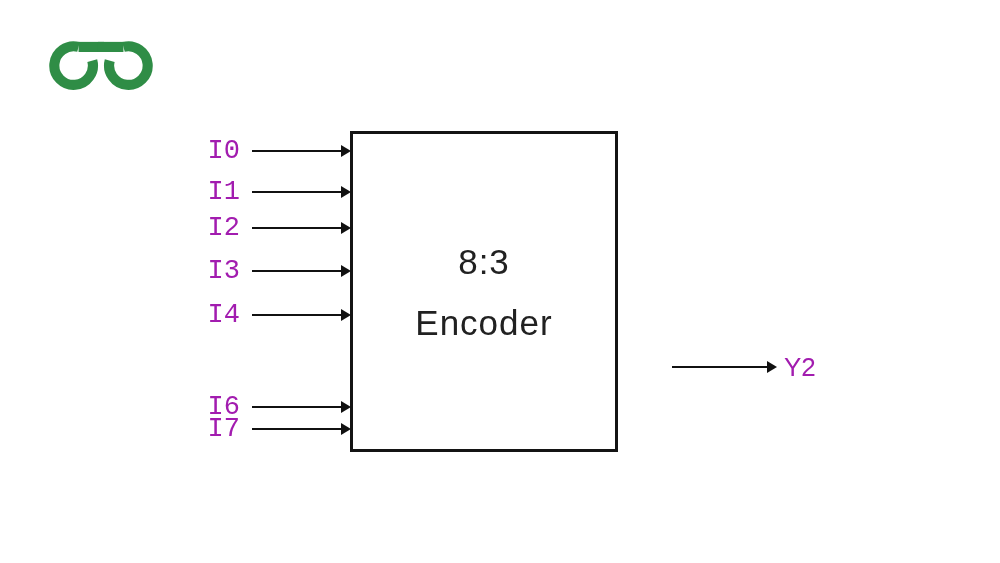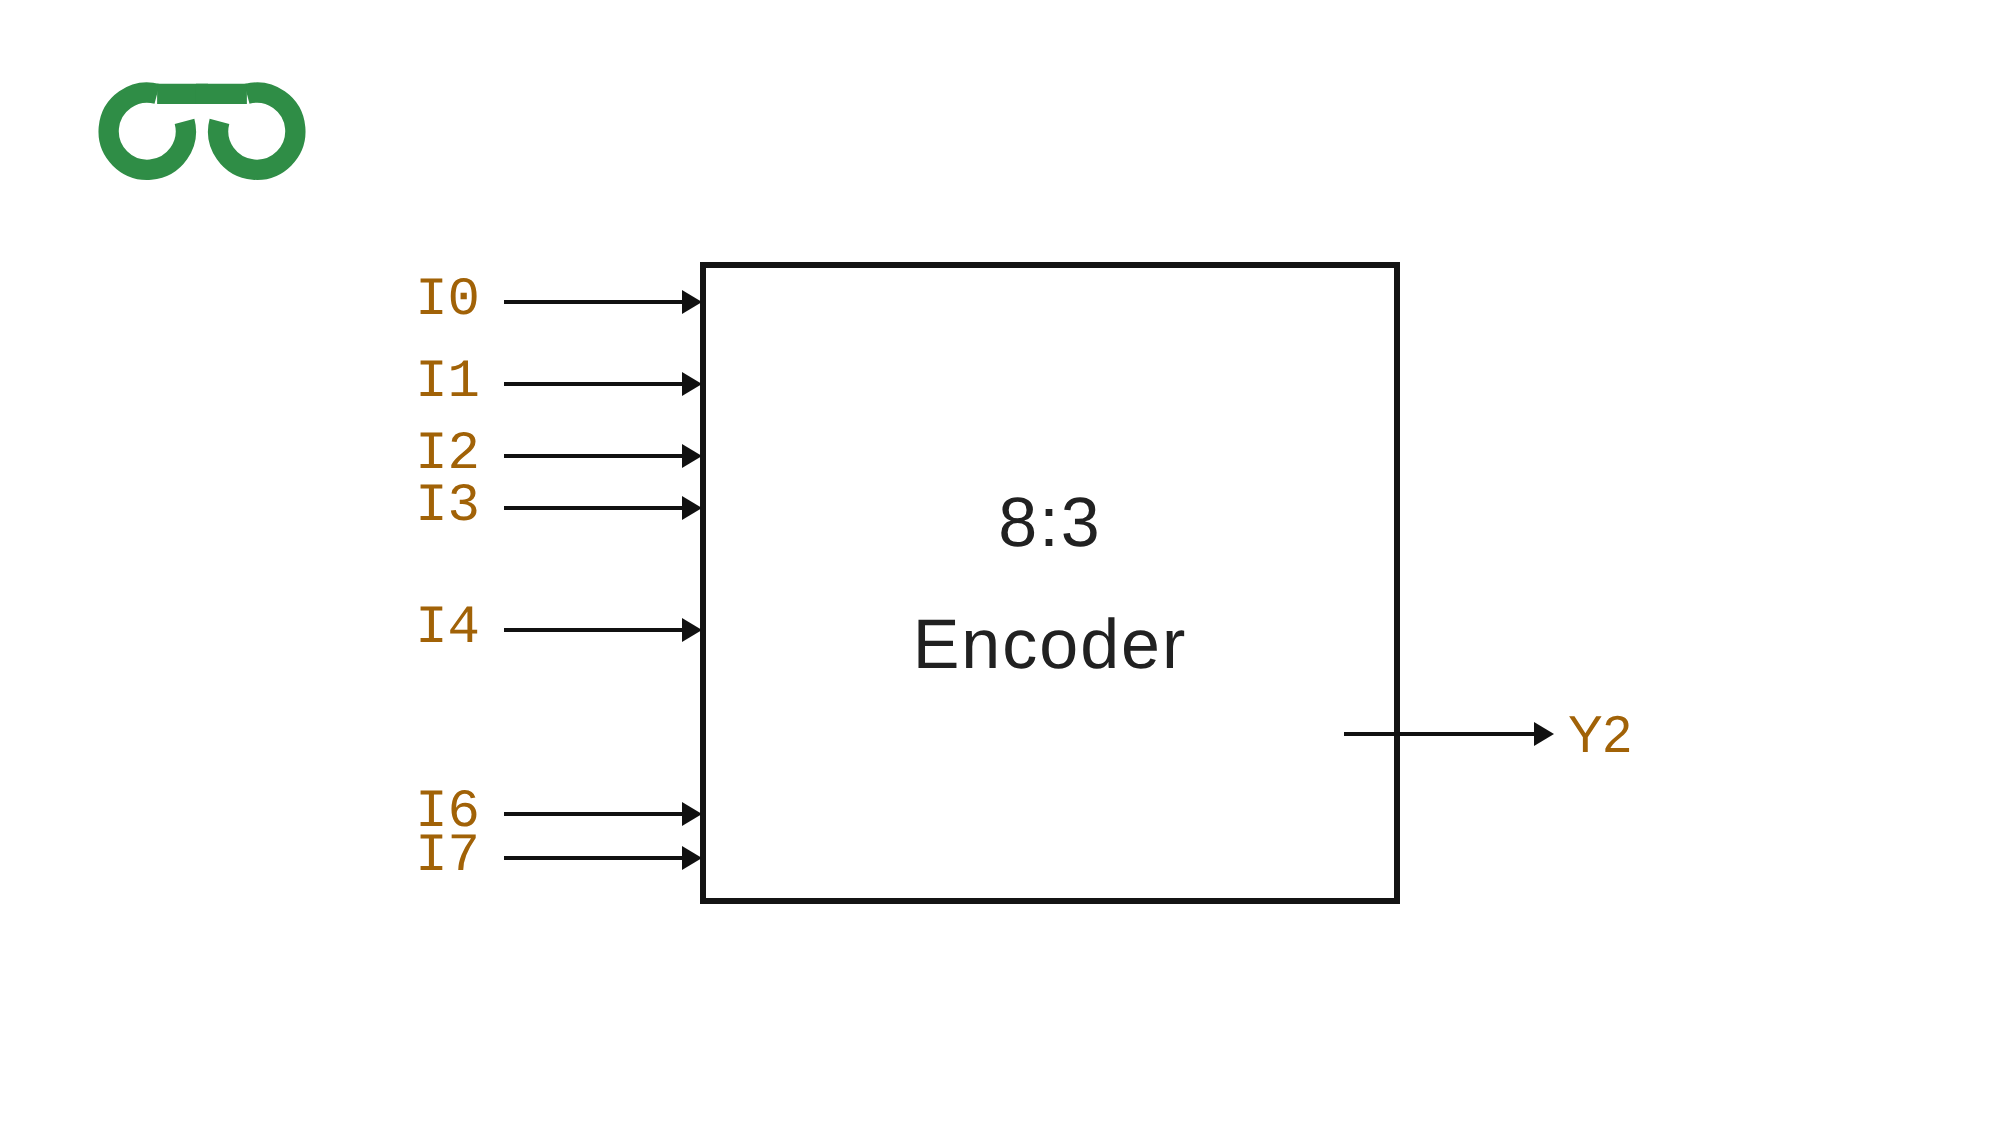--- a/index.html
+++ b/index.html
@@ -24,21 +24,21 @@
     top: 24px;
     width: 122px;
     height: 66px;
   }
 
   
   .encoder-box {
     position: absolute;
     left: 350px;
     top: 131px;
-    width: 350px;
+    width: 268px;
     height: 321px;
     border: 3px solid #141414;
     box-sizing: border-box;
     background: #ffffff;
     display: flex;
     flex-direction: column;
     align-items: center;
     justify-content: center;
     gap: 26px;
   }
@@ -55,21 +55,21 @@
     display: flex;
     align-items: center;
     height: 30px;
   }
   .pin-row.input { left: 192px; }
   .pin-row.output { left: 672px; }
 
   .pin-label {
     display: inline-block;
     line-height: 1;
-    color: #a16207;
+    color: #a21caf;
   }
   .input .pin-label {
     width: 48px;
     text-align: right;
     margin-right: 12px;
     font-family: "Liberation Mono", monospace;
     font-size: 27px;
     font-weight: 500;
   }
   .output .pin-label {
@@ -120,21 +120,21 @@
     <span class="arrow in-arrow"></span>
   </div>
   <div class="pin-row input" style="top:177px">
     <span class="pin-label">I1</span>
     <span class="arrow in-arrow"></span>
   </div>
   <div class="pin-row input" style="top:213px">
     <span class="pin-label">I2</span>
     <span class="arrow in-arrow"></span>
   </div>
-  <div class="pin-row input" style="top:239px">
+  <div class="pin-row input" style="top:256px">
     <span class="pin-label">I3</span>
     <span class="arrow in-arrow"></span>
   </div>
   <div class="pin-row input" style="top:300px">
     <span class="pin-label">I4</span>
     <span class="arrow in-arrow"></span>
   </div>
   <div class="pin-row input" style="top:392px">
     <span class="pin-label">I6</span>
     <span class="arrow in-arrow"></span>

